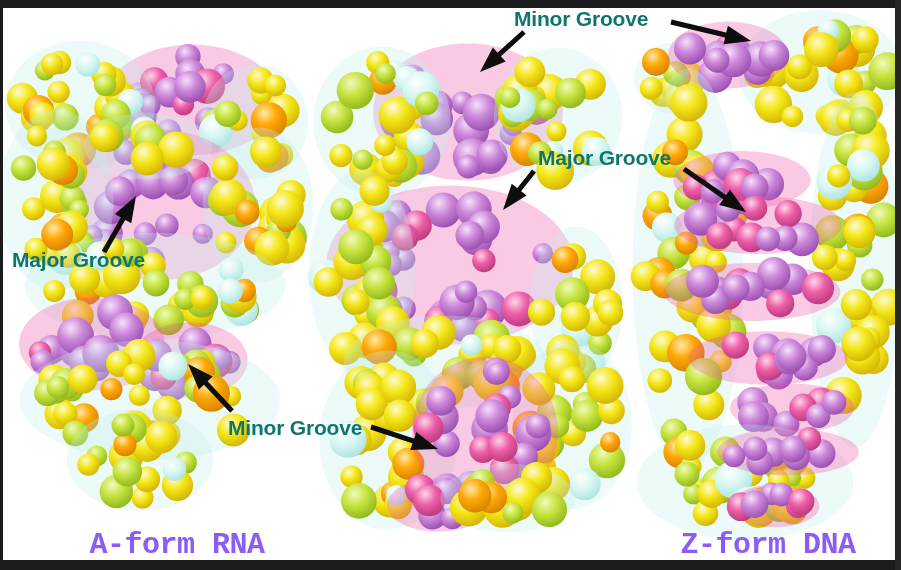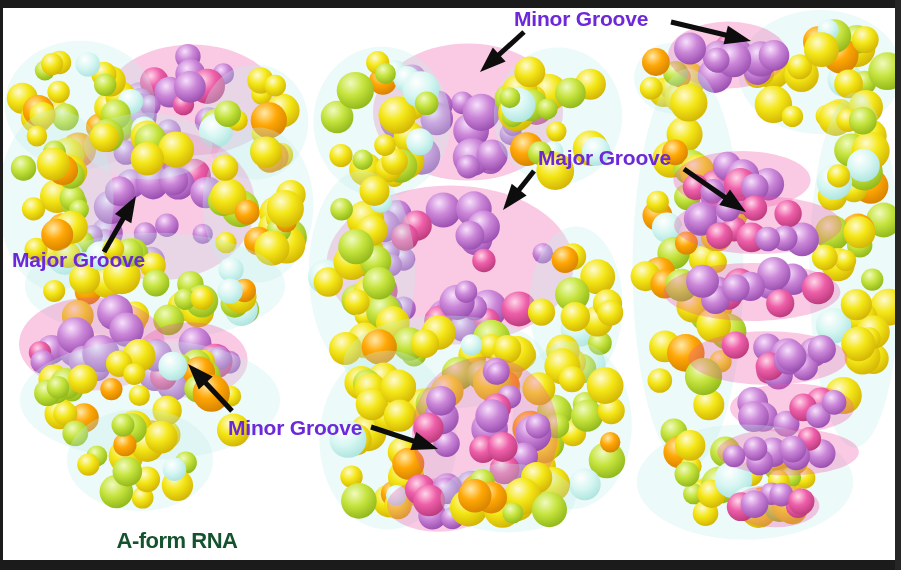--- a/index.html
+++ b/index.html
@@ -1,22 +1,22 @@
 <!DOCTYPE html>
 <html><head>
 <meta charset="utf-8">
 <style>
   html,body{margin:0;padding:0;background:#ffffff;}
   .canvas{position:relative;width:901px;height:570px;background:#ffffff;overflow:hidden;
           font-family:"Liberation Sans", sans-serif;}
   #mol-svg{position:absolute;left:0;top:0;}
-  .ann{position:absolute;z-index:3;font-weight:bold;font-size:21px;color:#6d28d9;
+  .ann{position:absolute;z-index:3;font-weight:bold;font-size:21px;color:#0f766e;
        white-space:nowrap;letter-spacing:-0.2px;text-align:center;}
-  .caption{position:absolute;z-index:3;font-weight:bold;font-size:22px;color:#14532d;
-           white-space:nowrap;transform:translateX(-50%);letter-spacing:-0.5px;}
+  .caption{position:absolute;z-index:3;font-weight:bold;font-size:30px;color:#8b5cf6;
+           white-space:nowrap;transform:translateX(-50%);letter-spacing:-0.5px;font-family:Liberation Mono, monospace;}
   .frame{position:absolute;background:#1b1b1b;z-index:4;}
   .frame-top{left:0;top:0;width:901px;height:8px;}
   .frame-bottom{left:0;top:560px;width:901px;height:10px;}
   .frame-left{left:0;top:0;width:3px;height:570px;}
   .frame-right{left:895px;top:0;width:6px;height:570px;background:#262626;}
 </style>
 </head>
 <body>
 
 <div class="canvas">
@@ -784,19 +784,20 @@
         <polygon points="746,212 719.2,205.0 730.0,189.4" fill="#0d0d0d"></polygon>
       </g>
     </svg>
 
   <div class="ann" style="left: 12px; top: 248px;">Major Groove</div>
   <div class="ann" style="left: 228px; top: 416px;">Minor Groove</div>
   <div class="ann" style="left: 514px; top: 7px;">Minor Groove</div>
   <div class="ann" style="left: 538px; top: 146px;">Major Groove</div>
 
   <div class="caption" style="left: 177px; top: 528px;">A-form RNA</div>
+  <div class="caption" style="left: 768px; top: 528px;">Z-form DNA</div>
 
   <div class="frame frame-top"></div>
   <div class="frame frame-bottom"></div>
   <div class="frame frame-left"></div>
   <div class="frame frame-right"></div>
 
 </div>
 
 </body></html>

